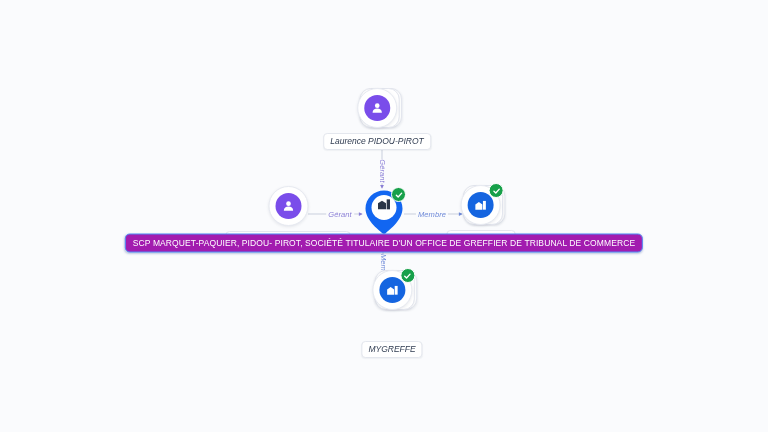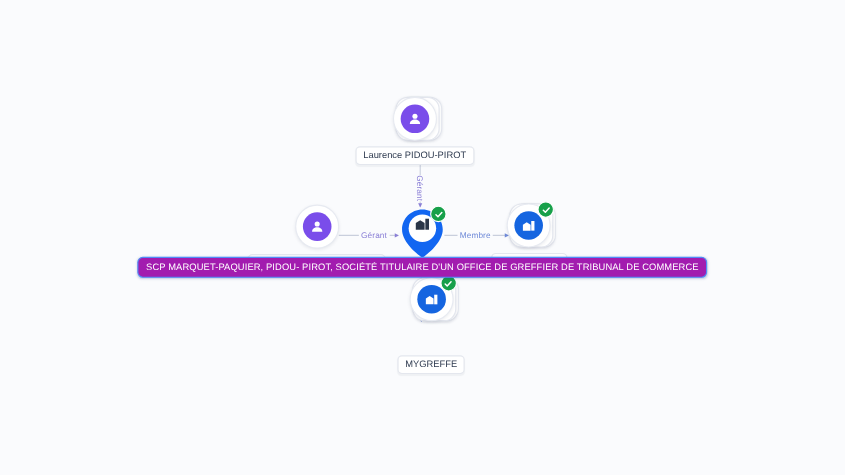--- a/index.html
+++ b/index.html
@@ -31,20 +31,21 @@
 
   
   .edge-label {
     position: absolute;
     font-size: 7.5px;
     letter-spacing: 0.1px;
     white-space: nowrap;
     background: #fafbfd;
     padding: 0 2px;
     transform: translate(-50%, -50%);
+    font-style: italic;
   }
   .edge-label.purple { color: #8a7fd6; }
   .edge-label.blue   { color: #6f8ad8; }
   .edge-label.vert   { writing-mode: vertical-rl; }
 
   
   .node {
     position: absolute;
     transform: translate(-50%, -50%);
     display: flex;
@@ -136,20 +137,21 @@
   .node-label {
     margin-top: 1px;
     background: #ffffff;
     border: 1px solid #e4e7ee;
     border-radius: 4px;
     padding: 2px 6px 3px 6px;
     font-size: 8.5px;
     color: #2f3b50;
     white-space: nowrap;
     box-shadow: 0 1px 1px rgba(40,50,80,0.05);
+    font-style: italic;
   }
 
   
   .selected-bar {
     position: absolute;
     transform: translate(-50%, -50%);
     background: #a21caf;
     border: 1px solid #4e8bf7;
     border-radius: 5px;
     color: #ffffff;
@@ -237,21 +239,21 @@
       </div>
       <div class="badge">
         <svg width="8" height="8" viewBox="0 0 24 24" fill="none" stroke="#ffffff" stroke-width="4" stroke-linecap="round" stroke-linejoin="round">
           <path d="M4 12.5 L9.5 18 L20 6.5"></path>
         </svg>
       </div>
     </div>
     <div class="node-label">INFOGREFFE</div>
   </div>
 
-  <div class="node" style="left:392px; top:294px; z-index:20;gap:26px;">
+  <div class="node" style="left:392px; top:312px; z-index:20;gap:26px;">
     <div class="node-art">
       <div class="stack s3"></div>
       <div class="stack s2"></div>
       <div class="disc">
         <div class="bubble blue">
           <svg width="14" height="14" viewBox="0 0 24 24" fill="#ffffff">
             <path d="M3 20V11l6-4 6 4v9z"></path>
             <rect x="16" y="5" width="5" height="15"></rect>
           </svg>
         </div>

